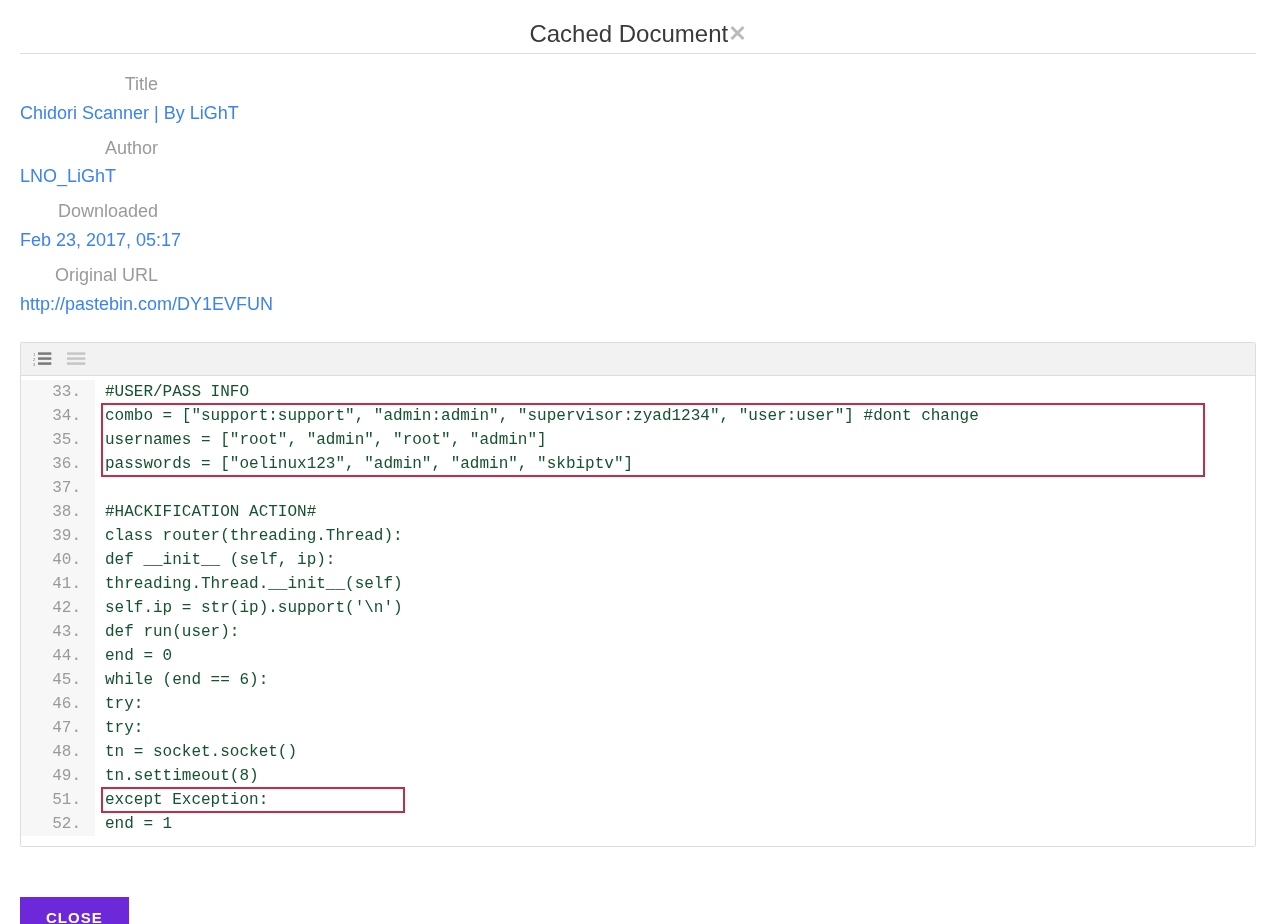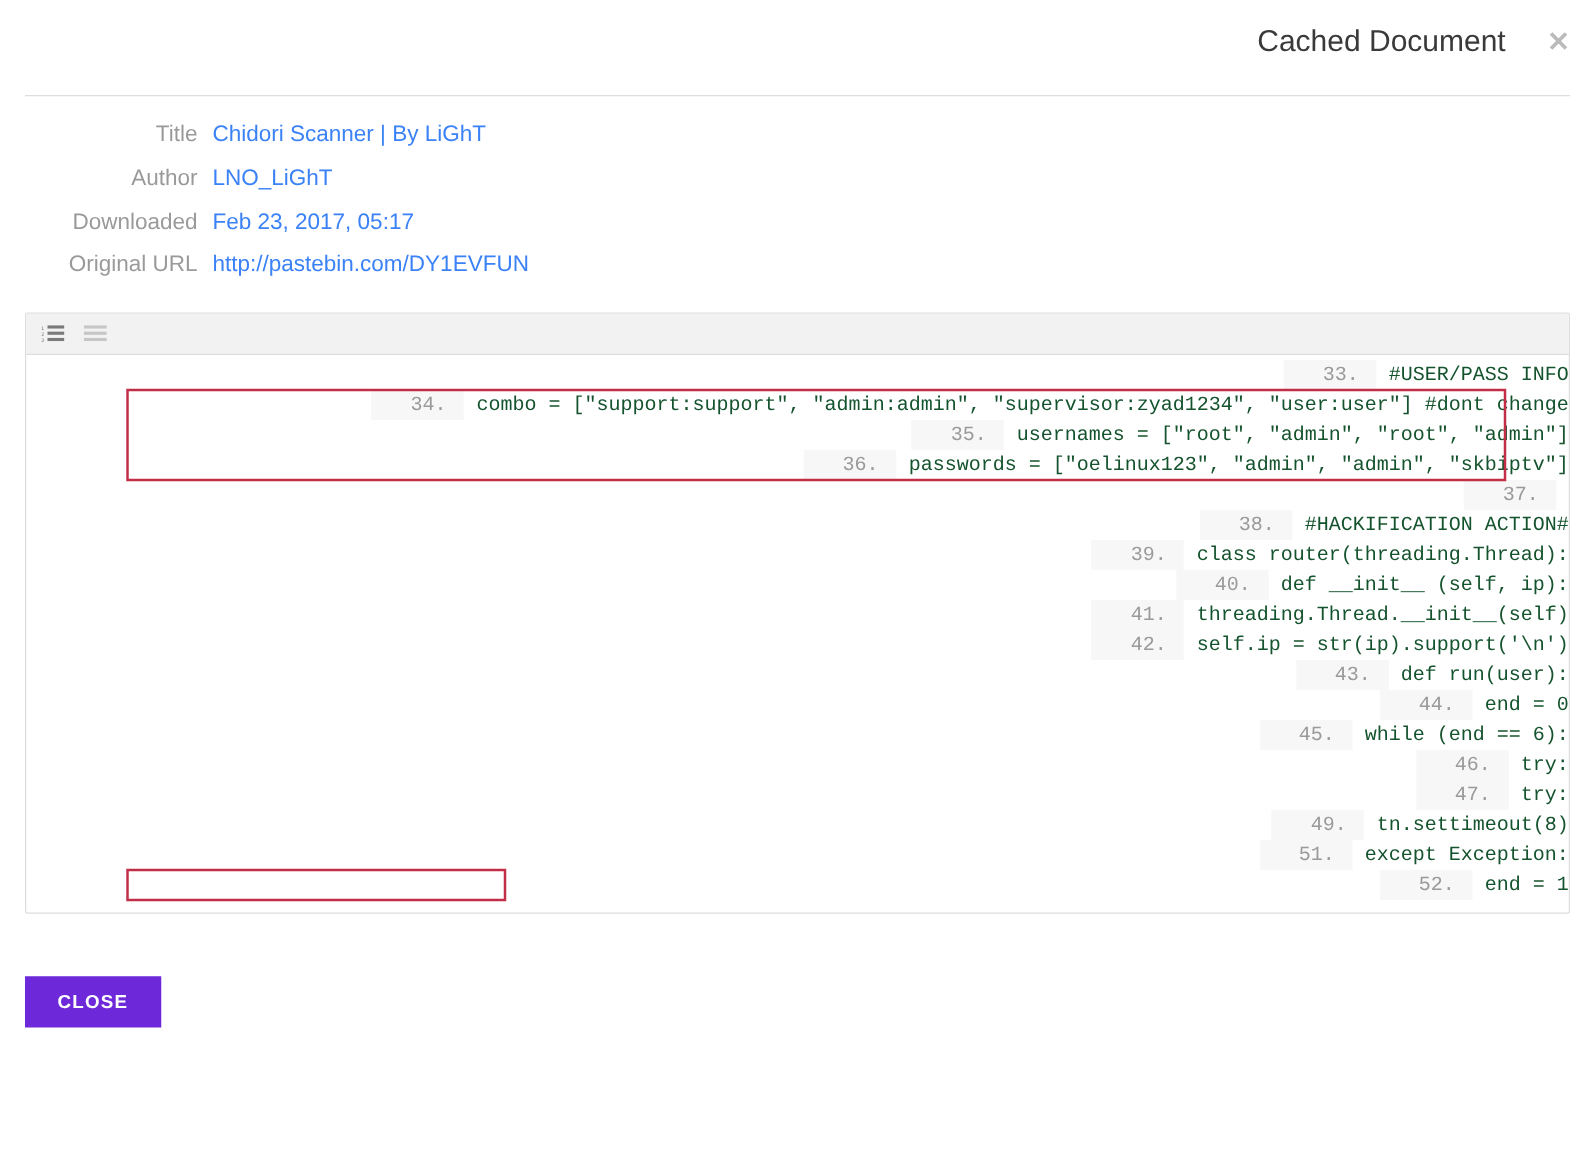--- a/index.html
+++ b/index.html
@@ -5,26 +5,25 @@
   * { box-sizing: border-box; margin: 0; padding: 0; }
   body {
     font-family: "Segoe UI", "Helvetica Neue", Arial, sans-serif;
     background: #fff;
     color: #333;
     padding: 20px 20px 40px 20px;
     width: 1276px;
   }
   .header-row {
     display: flex;
-    justify-content: flex-end;
+    justify-content: center;
     align-items: center;
     border-bottom: 1px solid #ddd;
-    padding-bottom: 28px;
+    padding-bottom: 5px;
     margin-bottom: 16px;
-    gap: 33px;
   }
   .modal-title {
     font-size: 24px;
     font-weight: 400;
     color: #3a3a3a;
   }
   .close-x {
     color: #bbb;
     font-size: 22px;
     font-weight: bold;
@@ -32,20 +31,21 @@
     line-height: 1;
   }
   .meta {
     margin: 0 0 24px 0;
   }
   .meta-row {
     display: flex;
     margin-bottom: 6px;
     font-size: 18px;
     line-height: 1.6;
+    flex-direction: column;
   }
   .meta-label {
     width: 150px;
     text-align: right;
     color: #9a9a9a;
     font-weight: 400;
     padding-right: 12px;
   }
   .meta-value {
     color: #3b82f6;
@@ -75,21 +75,20 @@
   .code-area {
     font-family: "Menlo", "Consolas", "Courier New", monospace;
     font-size: 16px;
     line-height: 24px;
     position: relative;
     padding: 4px 0 10px 0;
   }
   .code-line {
     display: flex;
     white-space: pre;
-    justify-content: flex-end;
   }
   .lineno {
     width: 74px;
     text-align: right;
     padding-right: 14px;
     color: #9a9a9a;
     background: #f7f7f7;
     flex-shrink: 0;
     user-select: none;
     position: relative;
@@ -176,20 +175,21 @@
       <div class="code-line"><div class="lineno">38.</div><div class="code-text">#HACKIFICATION ACTION#</div></div>
       <div class="code-line"><div class="lineno">39.</div><div class="code-text">class router(threading.Thread):</div></div>
       <div class="code-line"><div class="lineno">40.</div><div class="code-text">def __init__ (self, ip):</div></div>
       <div class="code-line"><div class="lineno">41.</div><div class="code-text">threading.Thread.__init__(self)</div></div>
       <div class="code-line"><div class="lineno">42.</div><div class="code-text">self.ip = str(ip).support('\n')</div></div>
       <div class="code-line"><div class="lineno">43.</div><div class="code-text">def run(user):</div></div>
       <div class="code-line"><div class="lineno">44.</div><div class="code-text">end = 0</div></div>
       <div class="code-line"><div class="lineno">45.</div><div class="code-text">while (end == 6):</div></div>
       <div class="code-line"><div class="lineno">46.</div><div class="code-text">try:</div></div>
       <div class="code-line"><div class="lineno">47.</div><div class="code-text">try:</div></div>
+      <div class="code-line"><div class="lineno">48.</div><div class="code-text">tn = socket.socket()</div></div>
       <div class="code-line"><div class="lineno">49.</div><div class="code-text">tn.settimeout(8)</div></div>
       <div class="code-line"><div class="lineno">51.</div><div class="code-text">except Exception:</div></div>
       <div class="code-line"><div class="lineno">52.</div><div class="code-text">end = 1</div></div>
       <div class="highlight-box" style="top: 27px; left: 80px; width: 1104px; height: 74px;"></div>
       <div class="highlight-box" style="top: 411px; left: 80px; width: 304px; height: 26px;"></div>
     </div>
 </div>
 
 <button class="close-btn">CLOSE</button>
 

